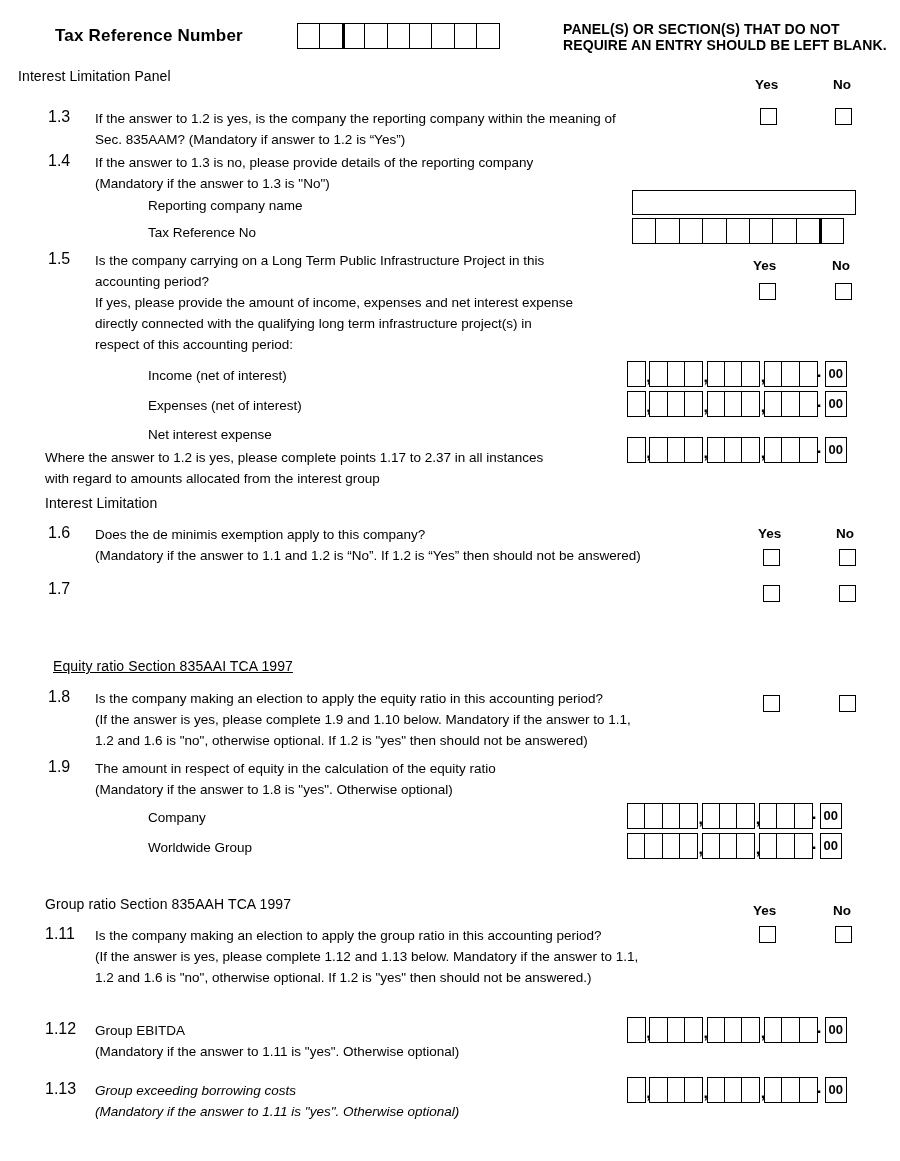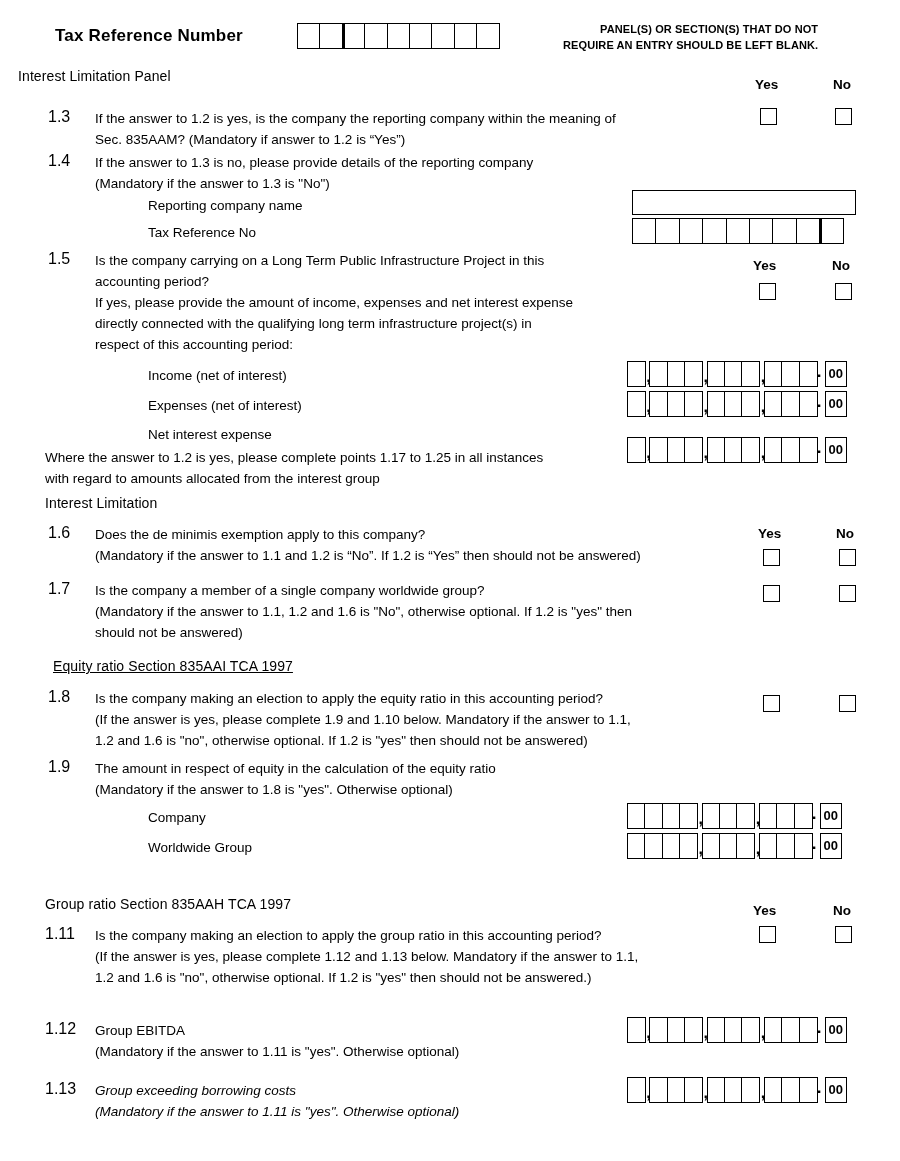--- a/index.html
+++ b/index.html
@@ -20,25 +20,24 @@
   .trn-label {
     position: absolute;
     left: 55px; top: 26px;
     font-size: 17px;
     font-weight: bold;
     letter-spacing: .2px;
   }
   .notice {
     position: absolute;
     left: 563px; top: 21px;
-    font-size: 11px;
+    font-size: 14px;
     font-weight: bold;
     line-height: 16px;
     letter-spacing: .1px;
-    text-align: right;
   }
 
   
   .boxrow { position: absolute; display: flex; align-items: flex-end; }
   .cell {
     border: 1.6px solid #000;
     background: #fff;
     height: 26px;
     width: 24px;
     margin-left: -1.6px;
@@ -256,43 +255,38 @@
       <div class="cell" style="width: 19px;"></div>
       <div class="sep"></div>
       <div class="cell" style="width: 19px;"></div>
       <div class="cell" style="width: 19px;"></div>
       <div class="cell" style="width: 19px;"></div>
       <div class="dot"></div>
       <div class="cents">00</div>
     </div>
 
   <div class="notetext" style="left:45px; top:447px;">
-    <div>Where the answer to 1.2 is yes, please complete points 1.17 to 1.25 in all instances</div>
+    <div>Where the answer to 1.2 is yes, please complete points 1.17 to 2.37 in all instances</div>
     <div>with regard to amounts allocated from the interest group</div>
   </div>
 
   <div class="sectionhdr" style="left:45px; top:495px;">Interest Limitation</div>
 
   <div class="yn" style="left:758px; top:526px;">Yes</div>
   <div class="yn" style="left:836px; top:526px;">No</div>
 
   <div class="qnum" style="left:48px; top:524px;">1.6</div>
   <div class="qtext" style="left:95px; top:524px;">
     <div>Does the de minimis exemption apply to this company?</div>
     <div>(Mandatory if the answer to 1.1 and 1.2 is “No”. If 1.2 is “Yes” then should not be answered)</div>
   </div>
   <div class="chk" style="left:763px; top:549px;"></div>
   <div class="chk" style="left:839px; top:549px;"></div>
 
   <div class="qnum" style="left:48px; top:580px;">1.7</div>
-  <div class="qtext" style="left:95px; top:580px;">
-    <div>Is the company a member of a single company worldwide group?</div>
-    <div>(Mandatory if the answer to 1.1, 1.2 and 1.6 is "No", otherwise optional. If 1.2 is "yes" then</div>
-    <div>should not be answered)</div>
-  </div>
   <div class="chk" style="left:763px; top:585px;"></div>
   <div class="chk" style="left:839px; top:585px;"></div>
 
   <div class="sectionhdr" style="left:53px; top:658px;text-decoration:underline;">Equity ratio Section 835AAI TCA 1997</div>
 
   <div class="qnum" style="left:48px; top:688px;">1.8</div>
   <div class="qtext" style="left:95px; top:688px;">
     <div>Is the company making an election to apply the equity ratio in this accounting period?</div>
     <div>(If the answer is yes, please complete 1.9 and 1.10 below. Mandatory if the answer to 1.1,</div>
     <div>1.2 and 1.6 is "no", otherwise optional. If 1.2 is "yes" then should not be answered)</div>

